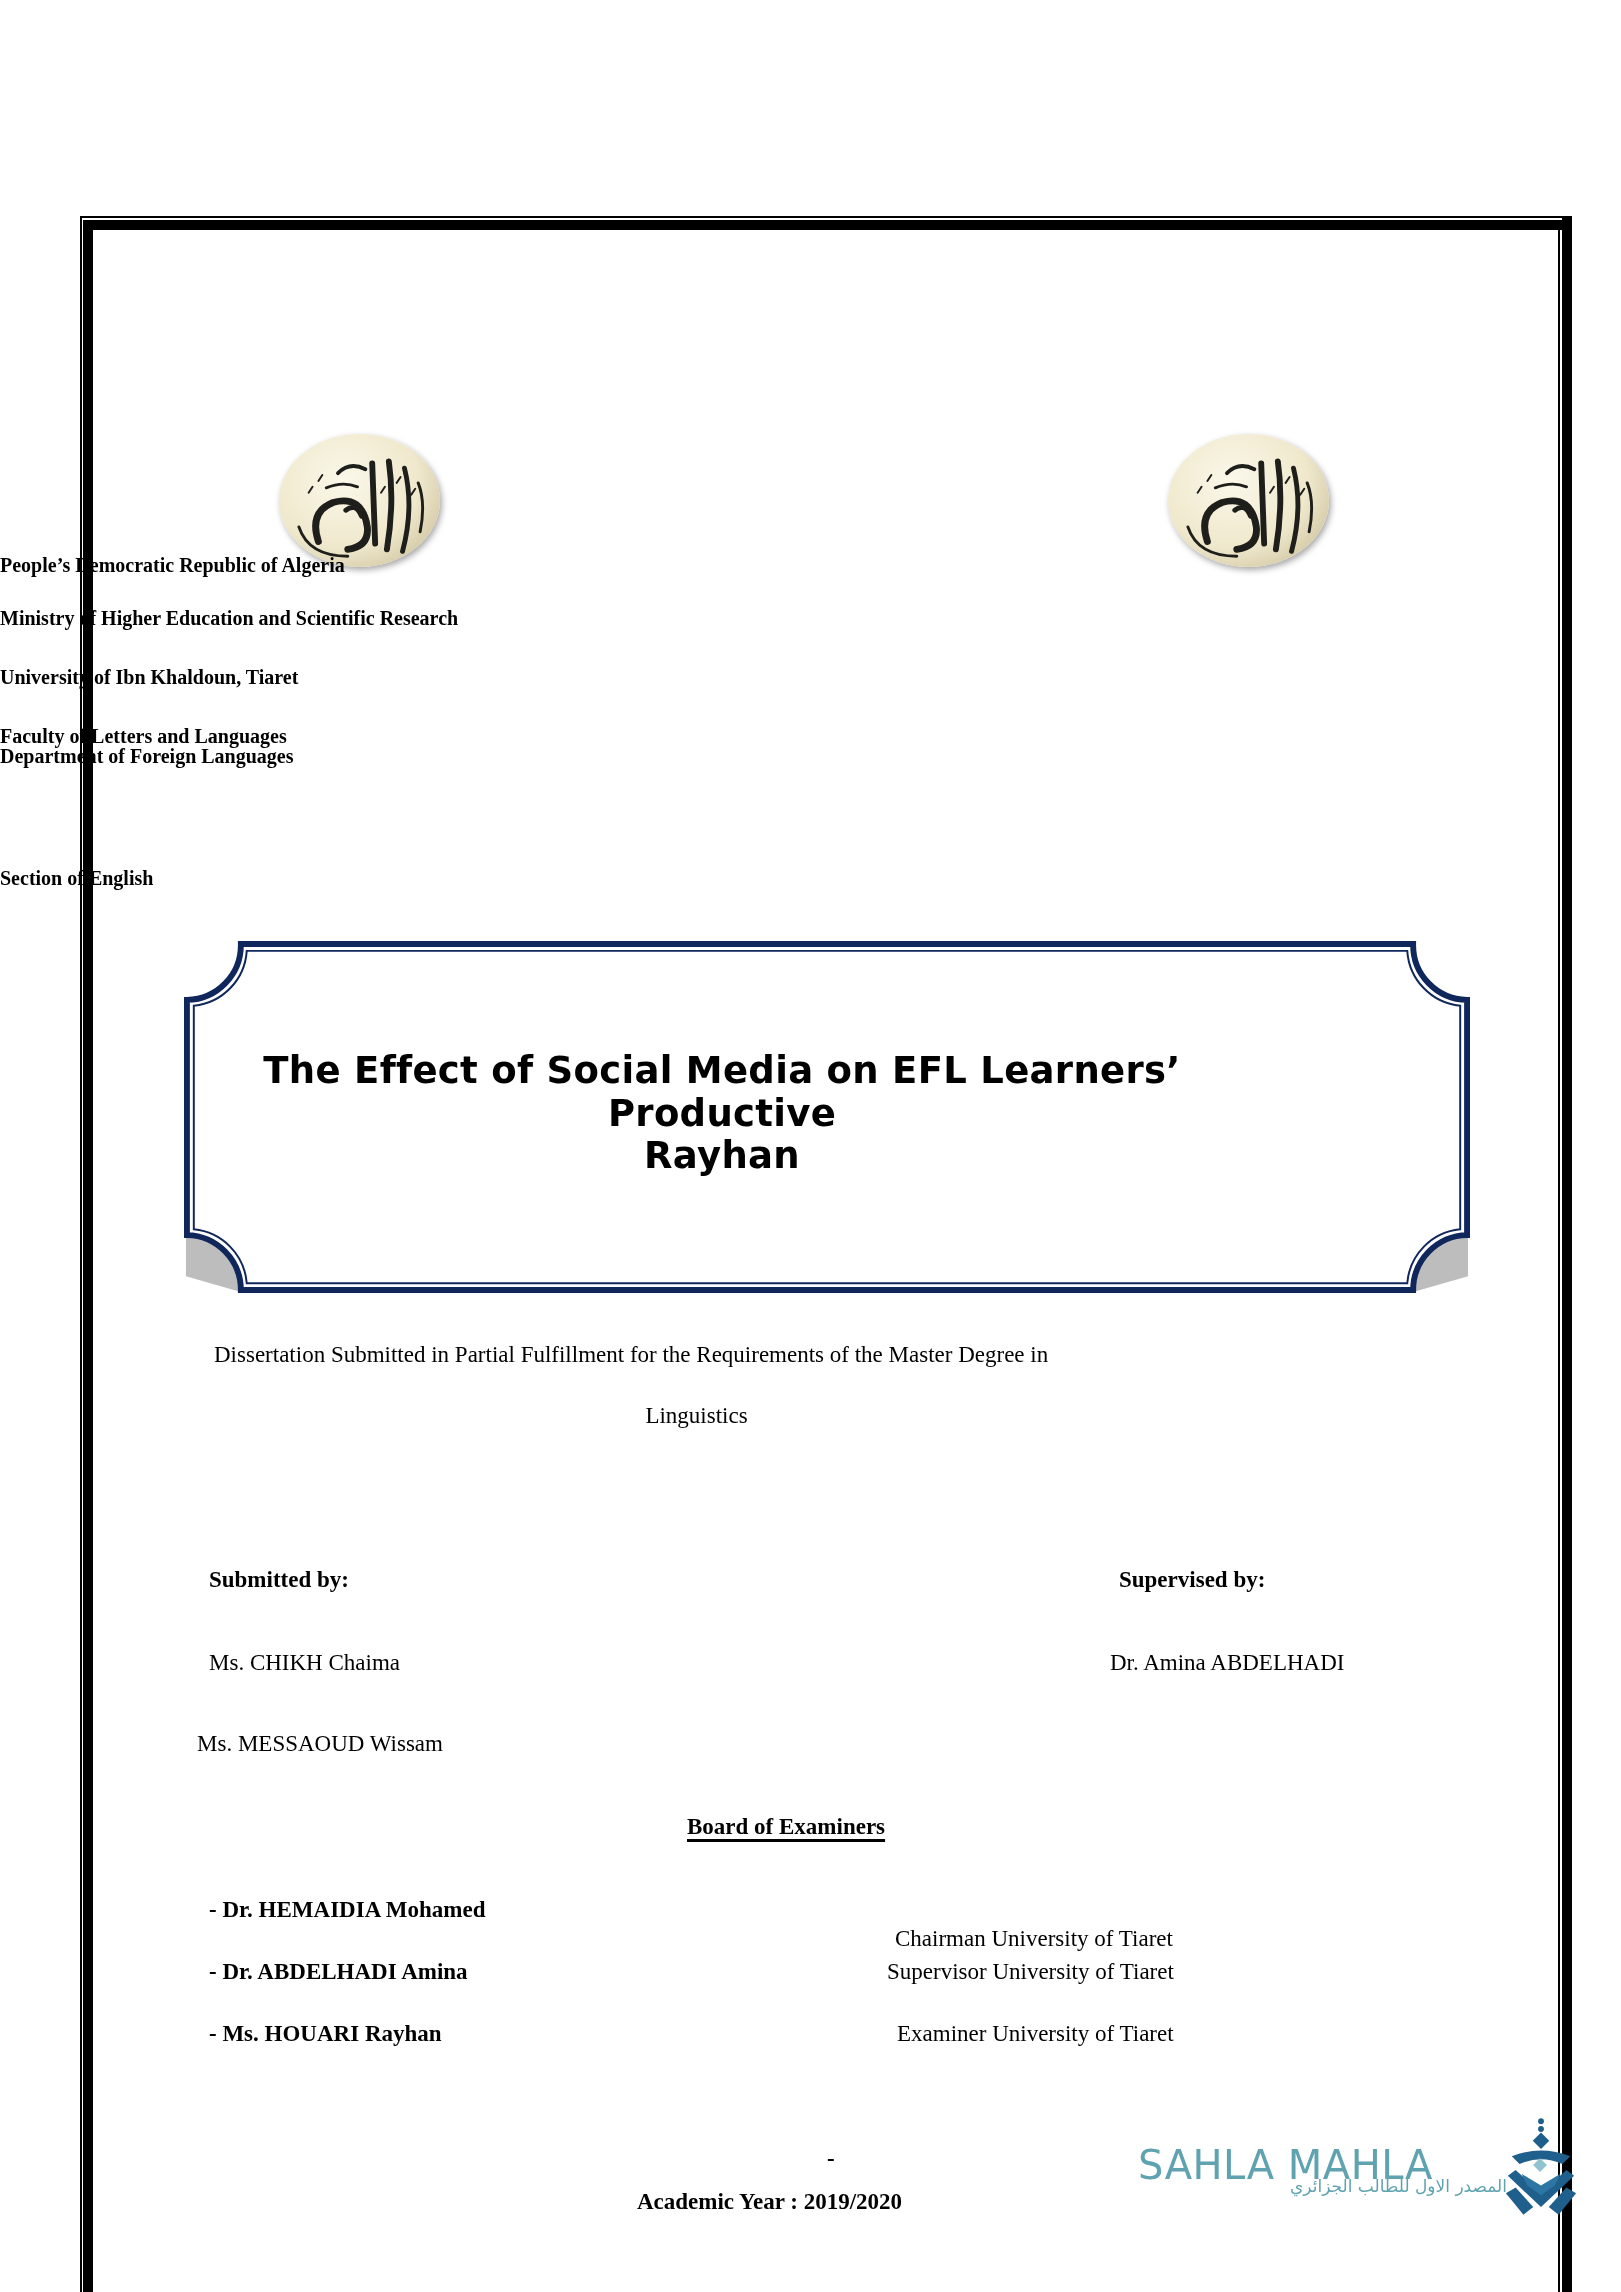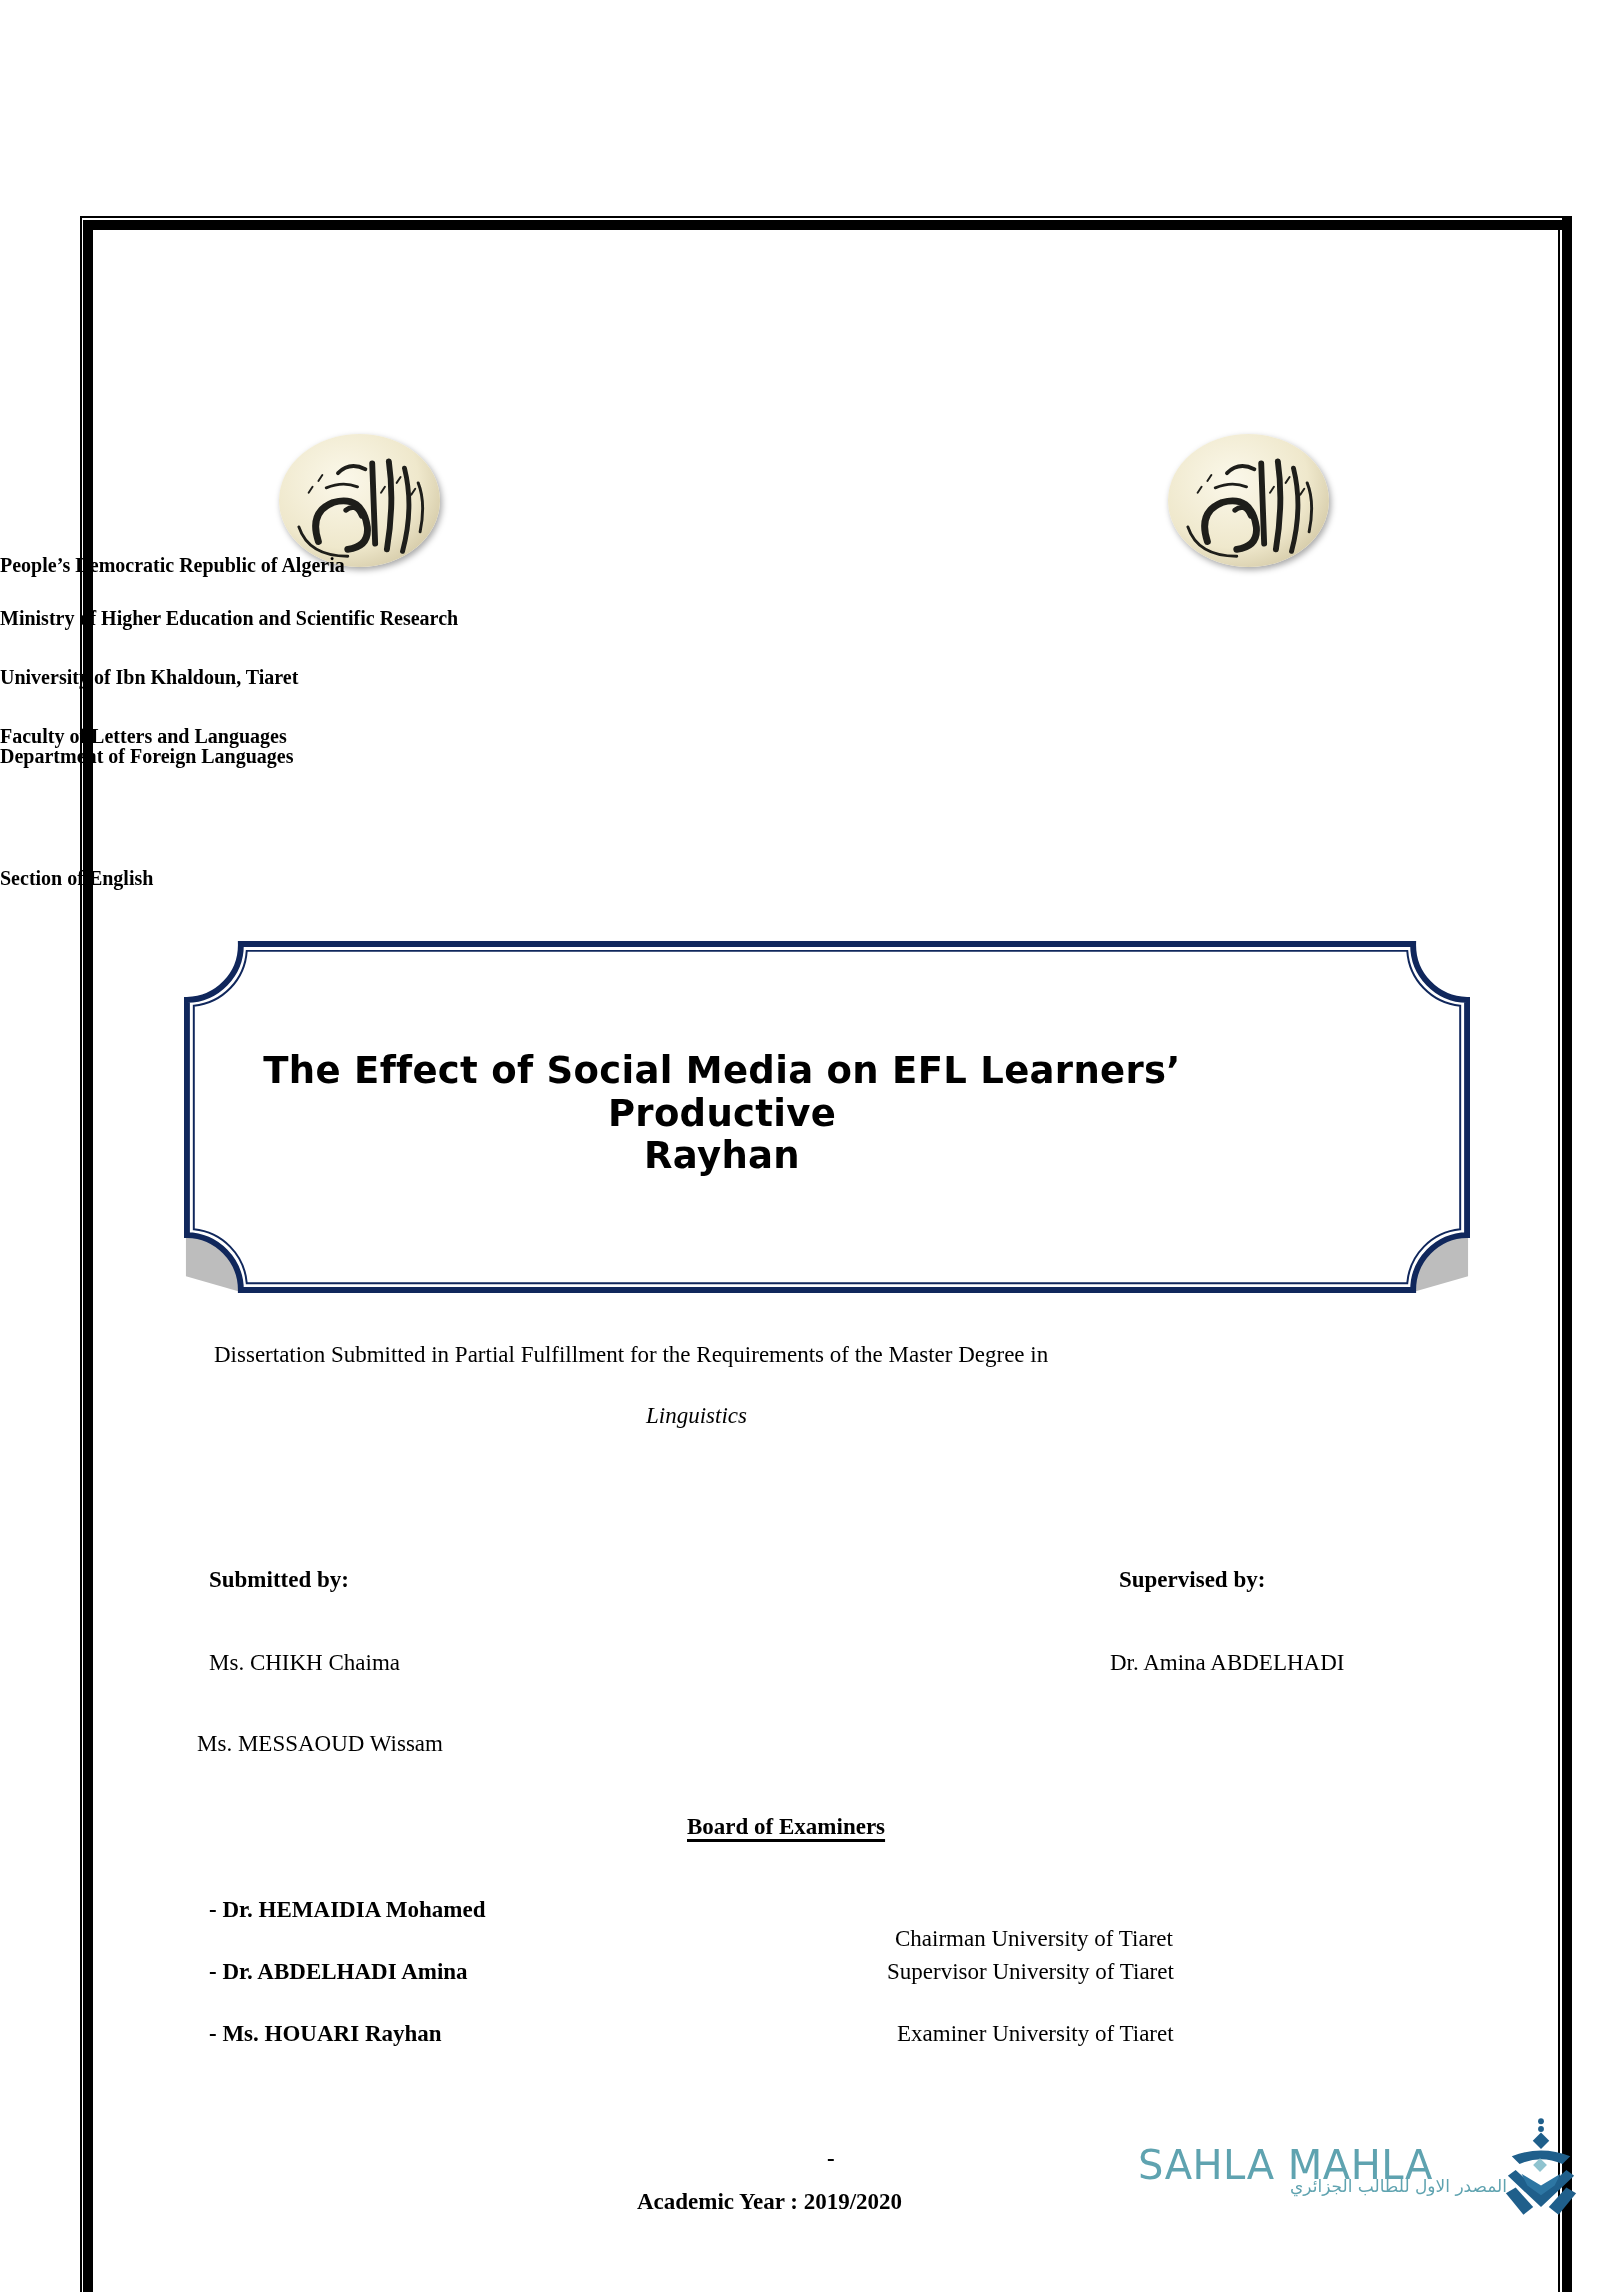--- a/index.html
+++ b/index.html
@@ -99,21 +99,21 @@
 
     <path d="M58 3 L1254 3 A56 56 0 0 0 1309 60 L1309 300 A56 56 0 0 0 1254 356 L58 356 A56 56 0 0 0 3 300 L3 60 A56 56 0 0 0 58 3 Z" fill="#ffffff" stroke="#10275c" stroke-width="6"></path>
 
     <path d="M64 10 L1248 10 A60 60 0 0 0 1302 66 L1302 294 A60 60 0 0 0 1248 349 L64 349 A60 60 0 0 0 10 294 L10 66 A60 60 0 0 0 64 10 Z" fill="none" stroke="#10275c" stroke-width="2"></path>
   </svg>
   <div class="title-text" style="top:108px;">The Effect of Social Media on EFL Learners’ Productive</div>
   <div class="title-text" style="top:193px;">Rayhan</div>
 </div>
 
 <div class="body-line serif abs" style="left:214px; top:1343px;">Dissertation Submitted in Partial Fulfillment for the Requirements of the Master Degree in</div>
-<div class="body-line serif abs" style="left:0; width:1393px; text-align:center; top:1404px;font-style:italic;">Linguistics</div>
+<div class="body-line serif abs" style="left:0; width:1393px; text-align:center; top:1404px;">Linguistics</div>
 
 <div class="body-line serif bold abs" style="left:209px; top:1568px;">Submitted by:</div>
 <div class="body-line serif bold abs" style="left:1119px; top:1568px;">Supervised by:</div>
 <div class="body-line serif abs" style="left:209px; top:1651px;">Ms. CHIKH Chaima</div>
 <div class="body-line serif abs" style="left:1110px; top:1651px;">Dr. Amina ABDELHADI</div>
 <div class="body-line serif abs" style="left:197px; top:1732px;">Ms. MESSAOUD Wissam</div>
 
 <div class="body-line serif bold abs underline" style="left:687px; top:1815px;">Board of Examiners</div>
 
 <div>

